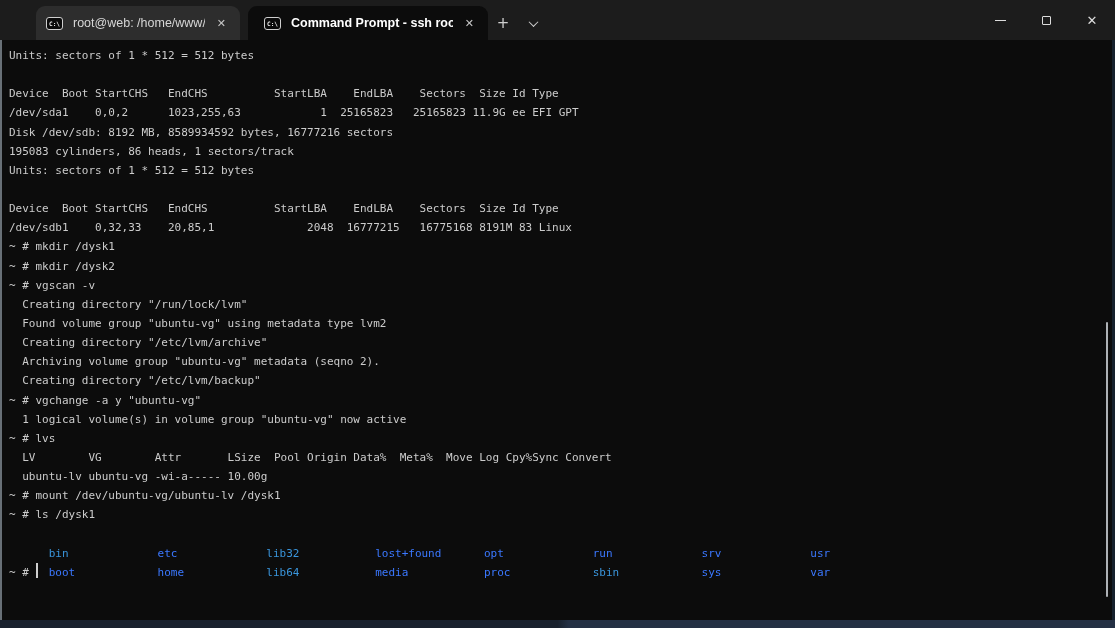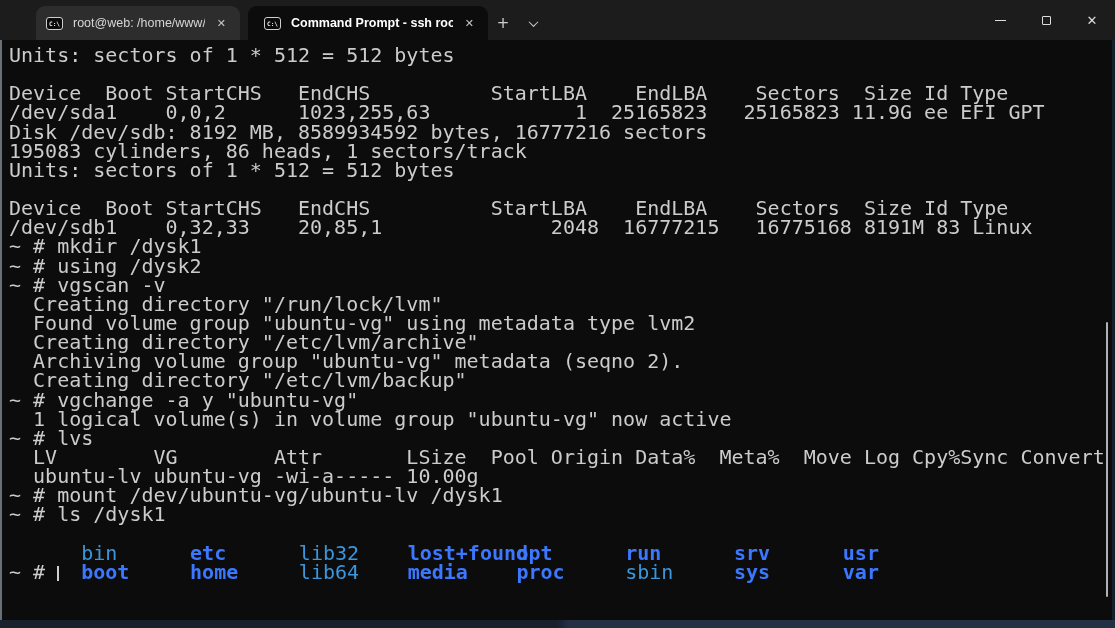--- a/index.html
+++ b/index.html
@@ -28,23 +28,23 @@
         transform:rotate(-45deg) translate(1px,-1px);}
   .winctrls{margin-left:auto;display:flex;height:40px;align-self:flex-start;}
   .wbtn{width:46px;height:40px;display:flex;align-items:center;justify-content:center;color:var(--ctrl-fg);font-size:13px;}
   .minbar{width:11px;height:1px;background:var(--ctrl-fg);}
   .maxbox{width:9px;height:9px;border:1px solid var(--ctrl-fg);border-radius:1px;}
   .wclose{font-family:"DejaVu Sans",sans-serif;font-size:13px;}
 
   
   .term{position:absolute;left:0;top:40px;right:0;bottom:8px;background:var(--term-bg);
         padding:6px 0 0 9px;overflow:hidden;}
-  .line{height:19.15px;line-height:19.15px;font-size:20px;color:var(--term-fg);white-space:pre;}
+  .line{height:19.15px;line-height:19.15px;font-size:11px;color:var(--term-fg);white-space:pre;}
   .ls-ent{display:inline-block;width:108.8px;white-space:pre;}
-  .ls-ent[data-ftype="dir"]{color:var(--dir-blue);font-weight:700;}
+  .ls-ent[data-ftype="dir"]{color:var(--dir-blue);font-weight:400;}
   .ls-ent[data-ftype="symlink"]{color:var(--link-cyan);font-weight:400;}
   .cursor{display:inline-block;width:2px;height:15px;background:#cfcfcf;vertical-align:-2px;}
 
   .ledge{position:absolute;left:0;top:40px;bottom:8px;width:2px;background:#79828b;opacity:.85;}
   .redge{position:absolute;right:0;top:40px;bottom:8px;width:3px;background:#16202c;}
   .scrollthumb{position:absolute;right:7px;top:322px;width:2px;height:275px;background:#aeb2b6;border-radius:1px;}
   .bstrip{position:absolute;left:0;right:0;bottom:0;height:8px;
           background:linear-gradient(90deg,#19212d 0%,#19212d 50%,#243044 51%,#243044 100%);}
 </style>
 </head>
@@ -89,21 +89,21 @@
     <div class="line"></div>
     <div class="line">Device  Boot StartCHS   EndCHS          StartLBA    EndLBA    Sectors  Size Id Type</div>
     <div class="line">/dev/sda1    0,0,2      1023,255,63            1  25165823   25165823 11.9G ee EFI GPT</div>
     <div class="line">Disk /dev/sdb: 8192 MB, 8589934592 bytes, 16777216 sectors</div>
     <div class="line">195083 cylinders, 86 heads, 1 sectors/track</div>
     <div class="line">Units: sectors of 1 * 512 = 512 bytes</div>
     <div class="line"></div>
     <div class="line">Device  Boot StartCHS   EndCHS          StartLBA    EndLBA    Sectors  Size Id Type</div>
     <div class="line">/dev/sdb1    0,32,33    20,85,1              2048  16777215   16775168 8191M 83 Linux</div>
     <div class="line">~ # mkdir /dysk1</div>
-    <div class="line">~ # using /dysk2</div>
+    <div class="line">~ # mkdir /dysk2</div>
     <div class="line">~ # vgscan -v</div>
     <div class="line">  Creating directory "/run/lock/lvm"</div>
     <div class="line">  Found volume group "ubuntu-vg" using metadata type lvm2</div>
     <div class="line">  Creating directory "/etc/lvm/archive"</div>
     <div class="line">  Archiving volume group "ubuntu-vg" metadata (seqno 2).</div>
     <div class="line">  Creating directory "/etc/lvm/backup"</div>
     <div class="line">~ # vgchange -a y "ubuntu-vg"</div>
     <div class="line">  1 logical volume(s) in volume group "ubuntu-vg" now active</div>
     <div class="line">~ # lvs</div>
     <div class="line">  LV        VG        Attr       LSize  Pool Origin Data%  Meta%  Move Log Cpy%Sync Convert</div>

